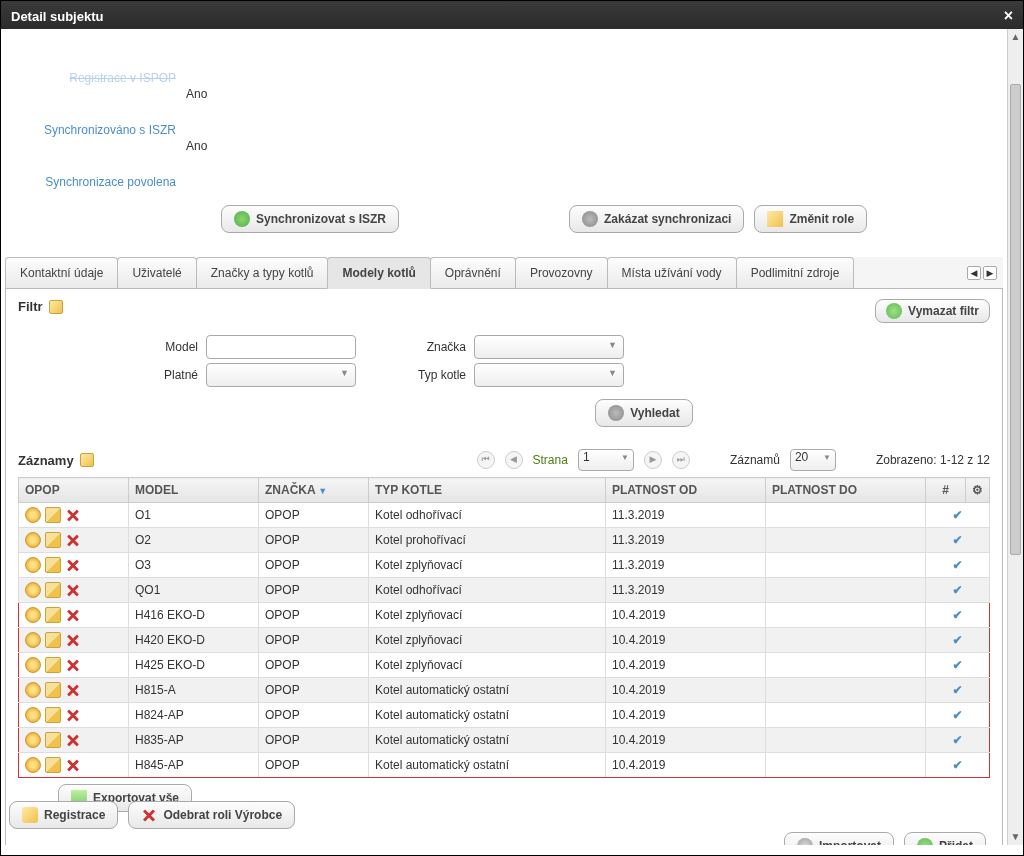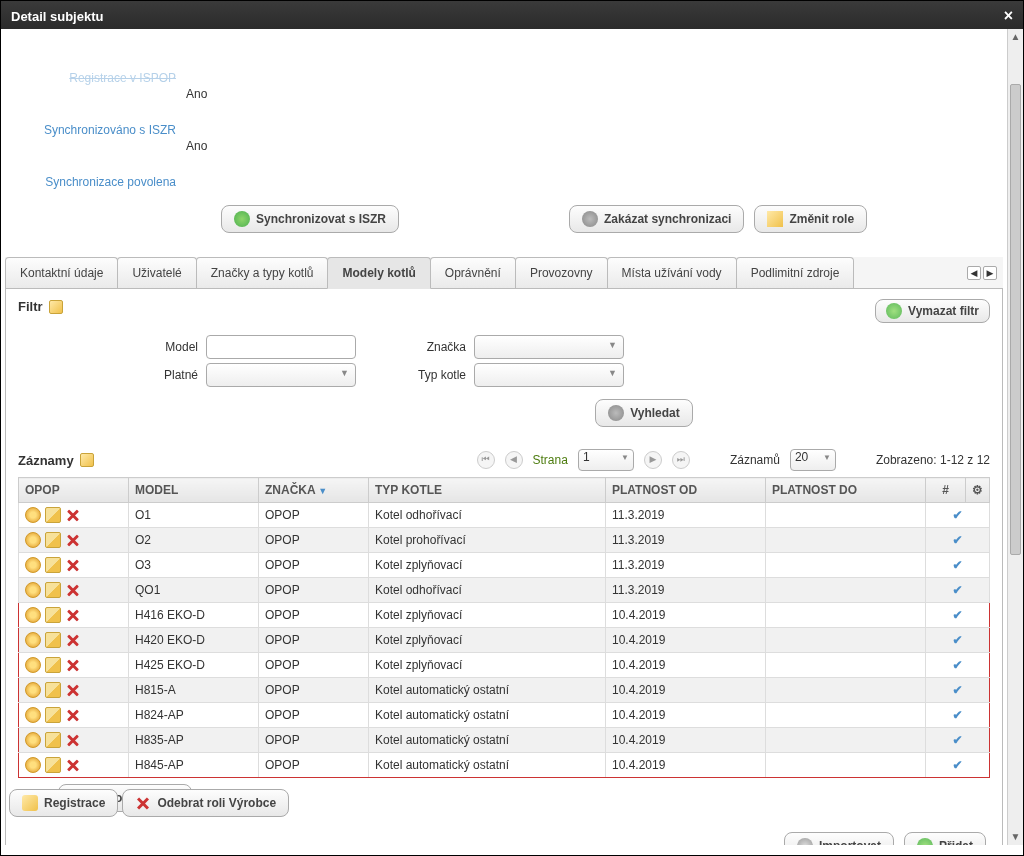--- a/index.html
+++ b/index.html
@@ -64,21 +64,21 @@
 .picon-export { background: linear-gradient(#c0f0a0,#7bc96f); }
 .picon-import { background: radial-gradient(circle,#ddd,#999); border-radius:50%; }
 .picon-add { background: radial-gradient(circle,#a0e080,#5cb85c); border-radius:50%; }
 .picon-key { background: linear-gradient(135deg,#ffe9a8,#f0c14b); border-radius:3px; }
 .picon-remove { position:relative; }
 .picon-remove::before,.picon-remove::after { content:""; position:absolute; left:1px; top:7px; width:14px; height:3px; background:#cc3333; }
 .picon-remove::before { transform:rotate(45deg);} .picon-remove::after { transform:rotate(-45deg);}
 .picon-search { background: radial-gradient(circle,#bbb,#888); border-radius:50%; }
 .picon-clear { background: radial-gradient(circle,#a0e080,#5cb85c); border-radius:50%; }
 .footer-actions { display:flex; justify-content:flex-end; gap:10px; padding:14px 4px 6px 4px; }
-.footer-left { display:flex; gap:4px; padding:8px 4px; position:absolute; bottom:20px; left:4px; }
+.footer-left { display:flex; gap:10px; padding:8px 4px; position:absolute; bottom:8px; left:4px; }
 .export-row { padding:6px 40px; }
 .zaznamy-h { font-size:13px; font-weight:bold; display:flex; align-items:center; gap:6px; }
 th.colgear { width:24px; text-align:center; background:linear-gradient(#555,#333); color:#fff; }
 .pencilico { width:14px; height:14px; display:inline-block; background:linear-gradient(135deg,#ffe9a8,#f0c14b); border:1px solid #c9a339; border-radius:2px; }
 </style>
 </head>
 <body>
 
 <div class="window">
   <div class="titlebar">

